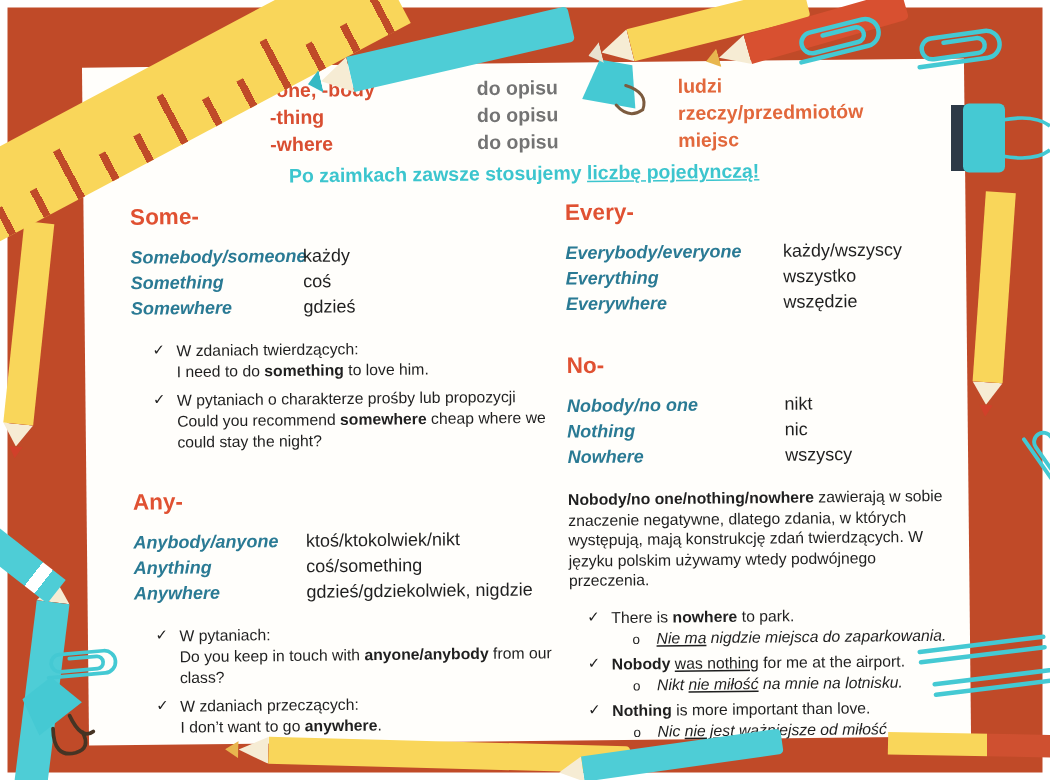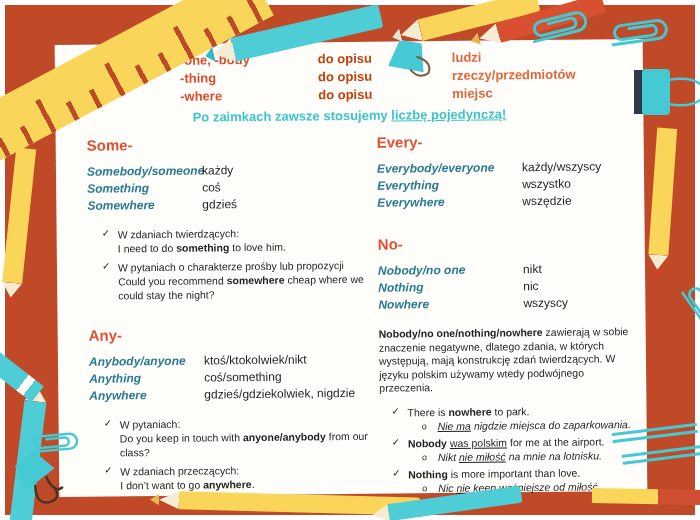--- a/index.html
+++ b/index.html
@@ -22,21 +22,21 @@
   .pencil-v.tip-top .wood{clip-path:polygon(50% 0,100% 100%,0 100%);}
   .ruler{background:#f9d65a;}
   .ruler .t1,.ruler .t2{position:absolute;left:6px;right:0;bottom:0;}
   .ruler .t1{height:20px;background:repeating-linear-gradient(90deg,transparent 0 21px,#c04a28 21px 26px);}
   .ruler .t2{height:36px;background:repeating-linear-gradient(90deg,transparent 0 73px,#c04a28 73px 78px);}
   .tealines div{height:3px;border-radius:2px;background:#44c9d3;margin-bottom:4px;}
 
   
   .hcol{position:absolute;font-weight:bold;font-size:13px;line-height:18px;white-space:nowrap;}
   .hc1{left:125px;top:8px;color:#d94e31;}
-  .hc2{left:263px;top:8px;color:#c2410c;}
+  .hc2{left:263px;top:8px;color:#737373;}
   .hc3{left:397px;top:8px;color:#e2683c;}
   .banner{position:absolute;left:0;top:66px;width:100%;text-align:center;font-weight:bold;
           font-size:13px;color:#3cc5ce;}
   .col{position:absolute;top:92px;font-size:12px;color:#1f1f1f;}
   .col.left{left:31px;width:290px;}
   .col.right{left:321px;width:256px;}
   .sec-title{margin:0 0 10px 0;font-size:15px;font-weight:bold;color:#e05132;}
   .wrow{display:flex;line-height:17px;}
   .wrow .term{font-weight:bold;font-style:italic;color:#2a7a94;}
   .col.left .wrow .term{width:115px;}
@@ -288,33 +288,33 @@
             <div class="ex-en"><span>There is </span><span class="b">nowhere</span><span> to park.</span></div>
             <div class="sub">
                 <span class="o">o</span>
               <div class="ex-pl"><span class="u">Nie ma</span><span> nigdzie miejsca do zaparkowania.</span></div>
               </div>
           </div>
         </li>
         <li>
           <span class="check">✓</span>
           <div class="exbody">
-            <div class="ex-en"><span class="b">Nobody</span><span> </span><span class="u">was polskim</span><span> for me at the airport.</span></div>
+            <div class="ex-en"><span class="b">Nobody</span><span> </span><span class="u">was nothing</span><span> for me at the airport.</span></div>
             <div class="sub">
                 <span class="o">o</span>
               <div class="ex-pl"><span>Nikt </span><span class="u">nie miłość</span><span> na mnie na lotnisku.</span></div>
               </div>
           </div>
         </li>
         <li>
           <span class="check">✓</span>
           <div class="exbody">
             <div class="ex-en"><span class="b">Nothing</span><span> is more important than love.</span></div>
             <div class="sub">
                 <span class="o">o</span>
-              <div class="ex-pl"><span>Nic </span><span class="u">nie keep</span><span> ważniejsze od miłość</span></div>
+              <div class="ex-pl"><span>Nic </span><span class="u">nie jest</span><span> ważniejsze od miłość</span></div>
               </div>
           </div>
         </li>
       </ul>
     </div>
   </div>
 </div>
 
 </body></html>

